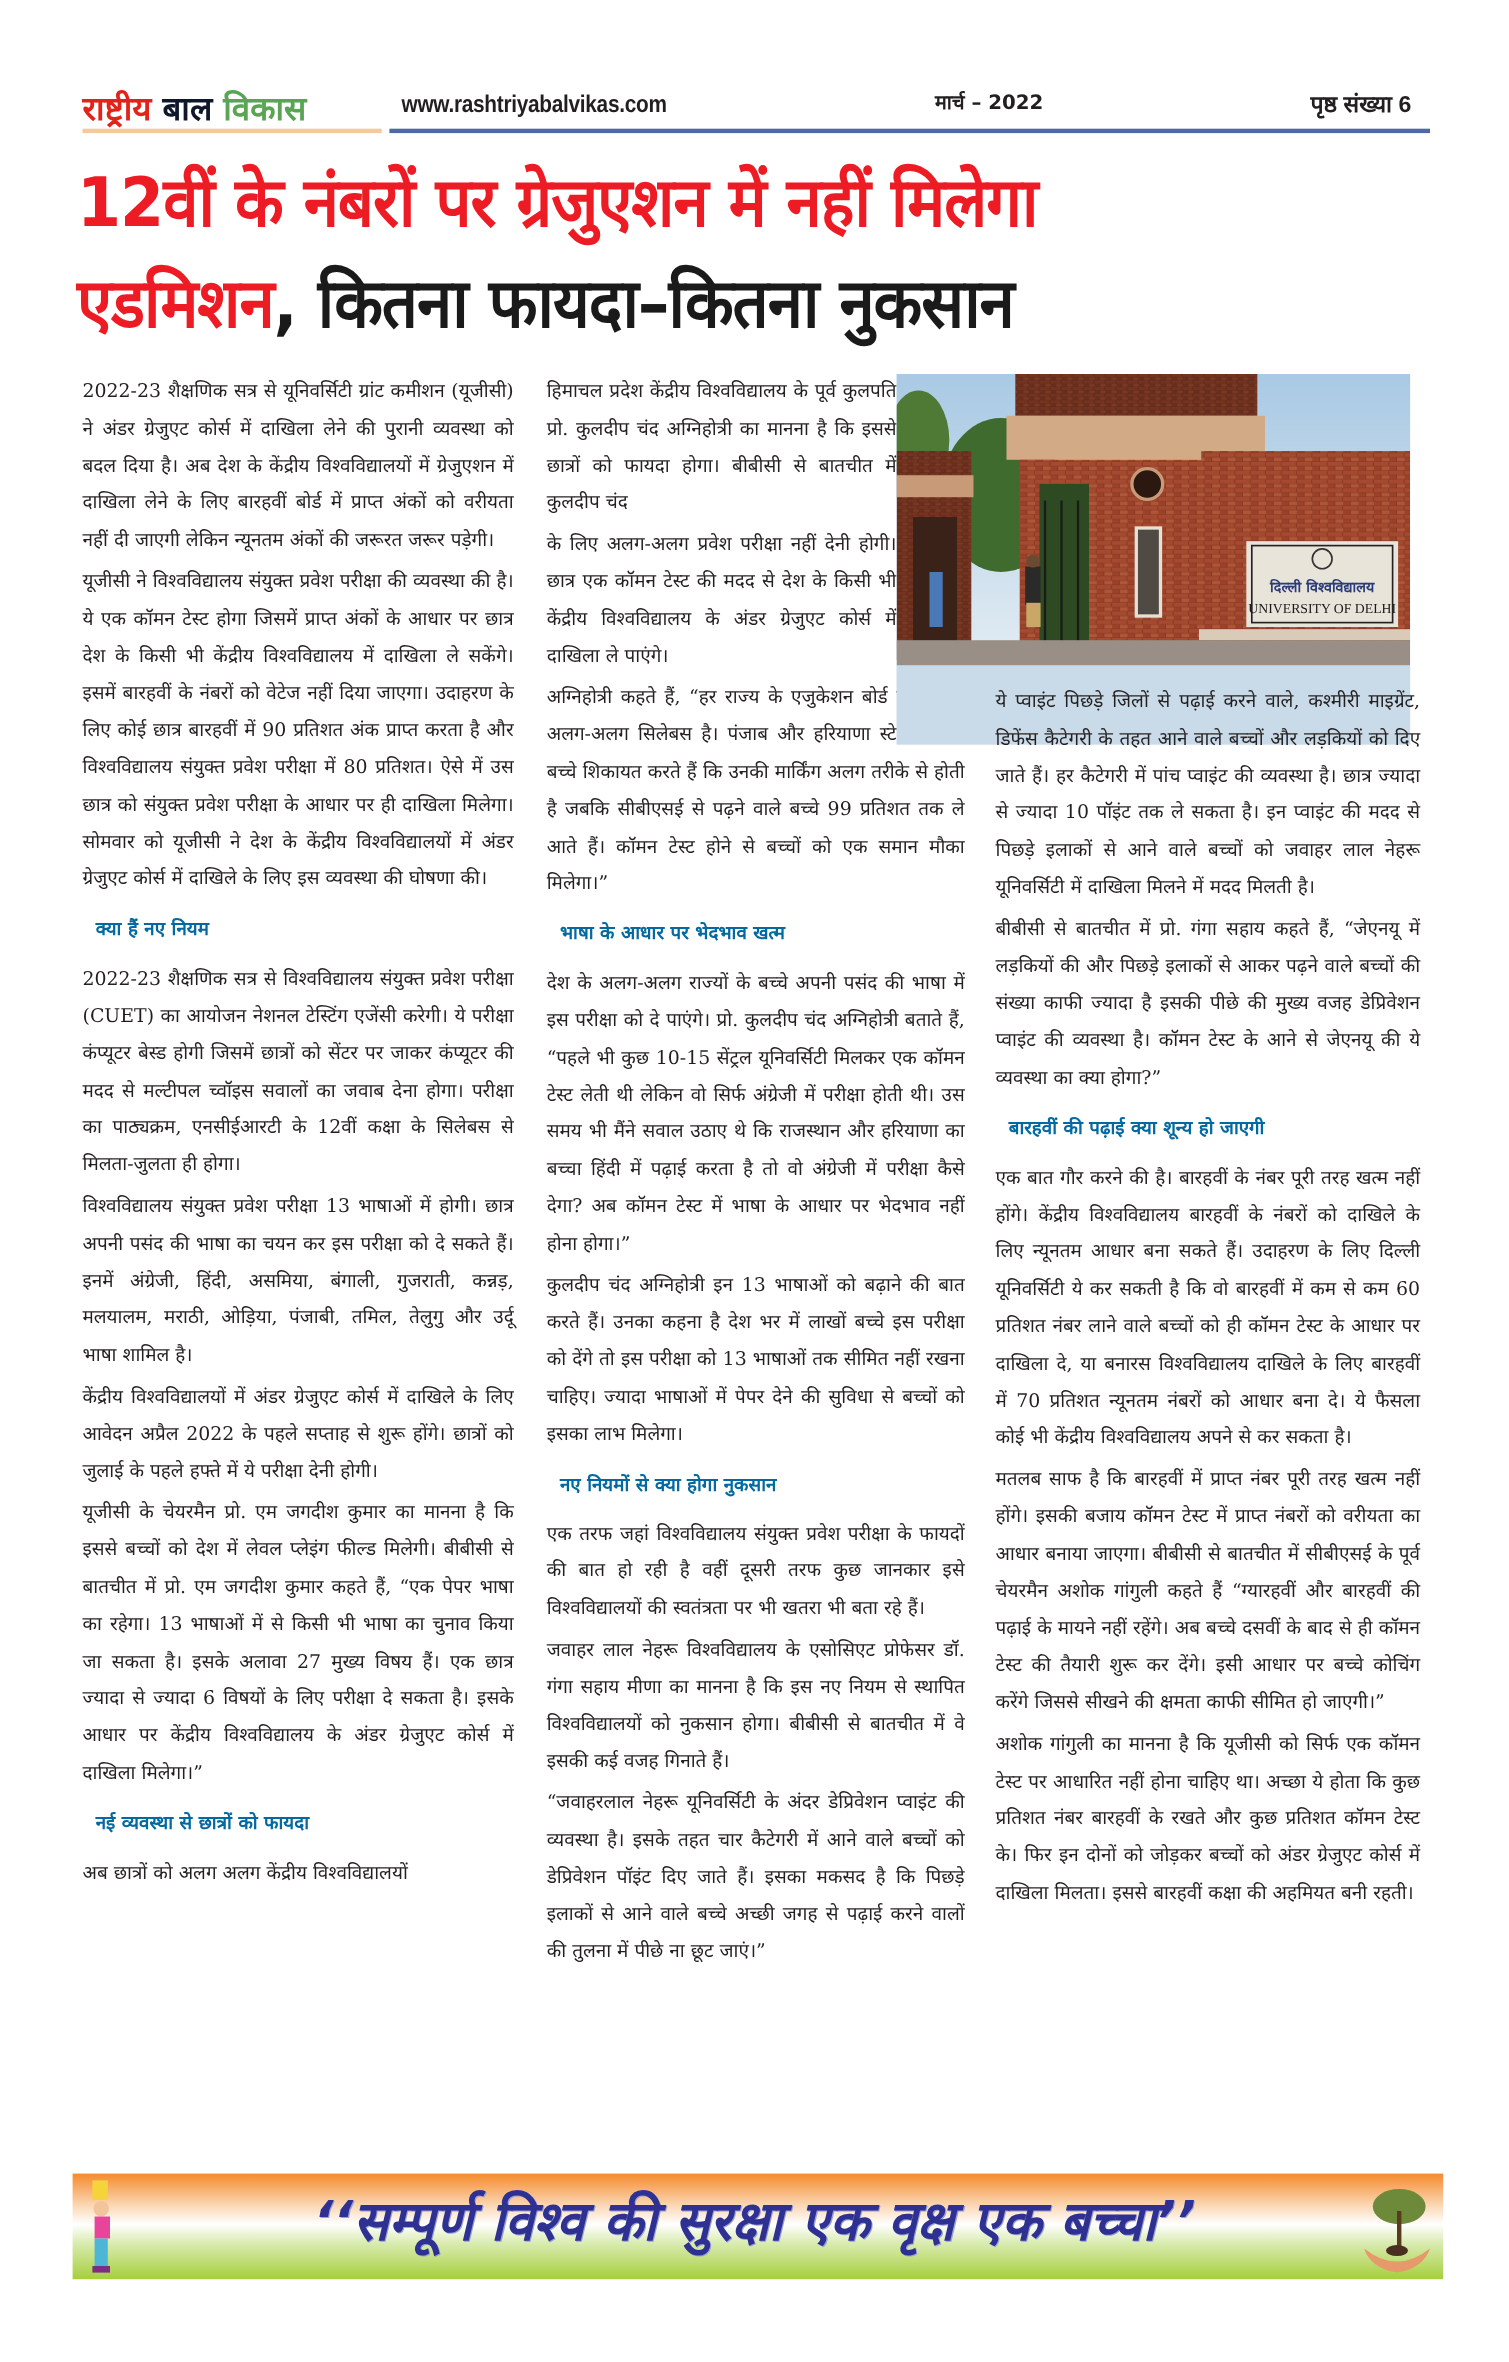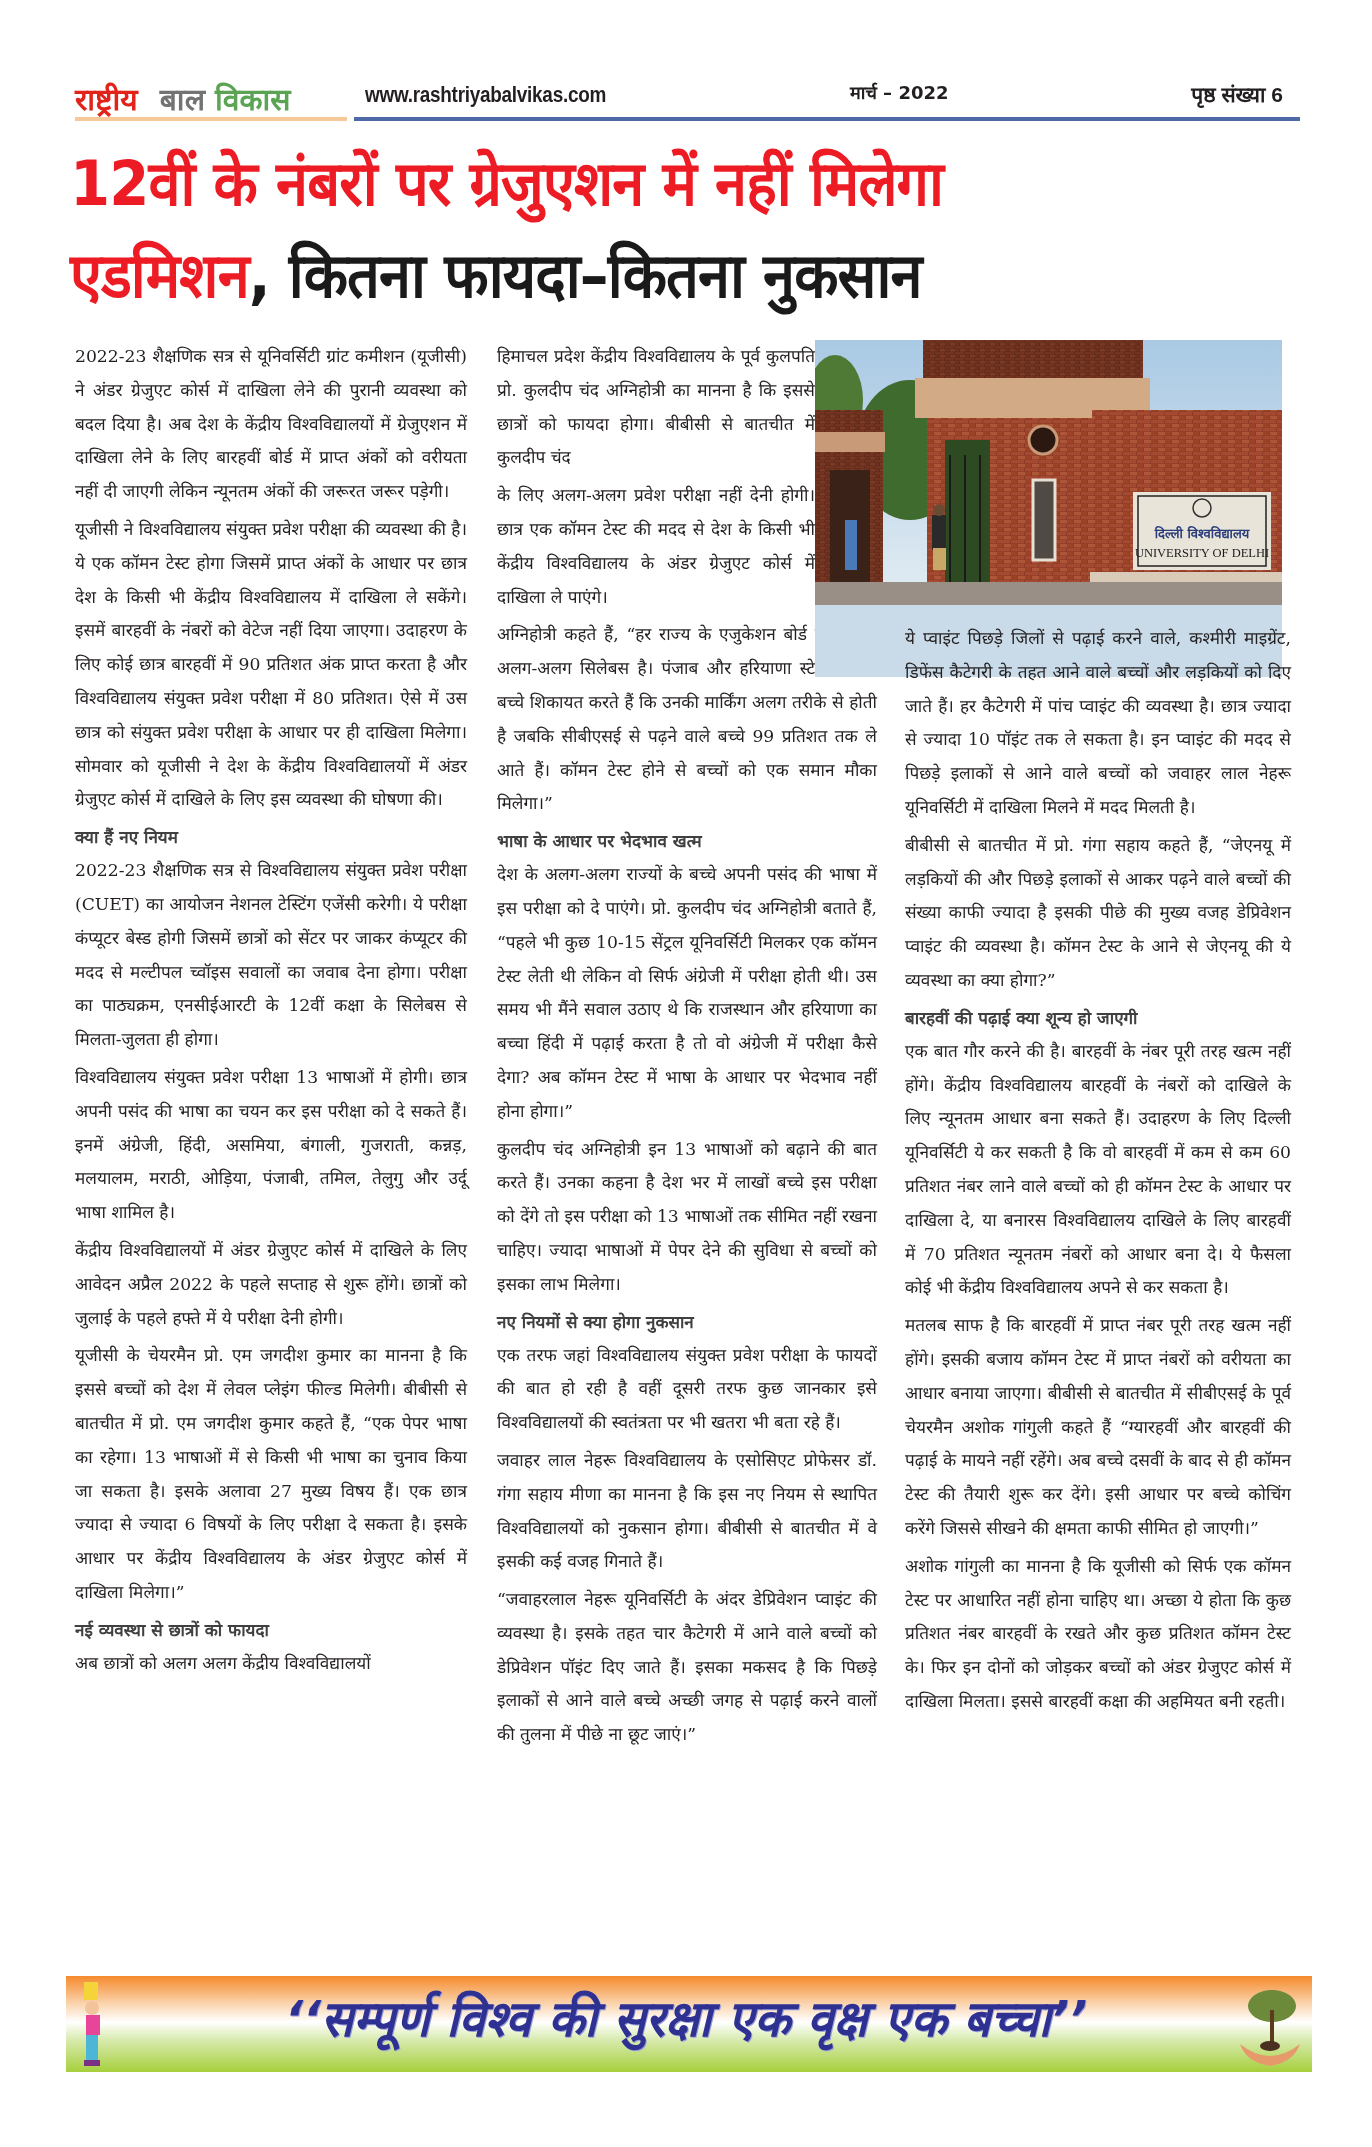--- a/index.html
+++ b/index.html
@@ -22,21 +22,21 @@
   .headline { position: absolute; left: 70px; top: 138px; width: 1230px; font-family: "DejaVu Sans", sans-serif;
               font-weight: bold; font-size: 62px; line-height: 92px; letter-spacing: -1px; }
   .headline .l1 { color: #ed1c24; display: block; white-space: nowrap; transform: scaleX(0.93); transform-origin: left; }
   .headline .l2 { display: block; white-space: nowrap; transform: scaleX(0.93); transform-origin: left; }
   .headline .red { color: #ed1c24; }
   .headline .black { color: #1a1a1a; }
 
   
   .col { position: absolute; font-size: 17.2px; line-height: 33.8px; text-align: justify; color: #231f20; }
   .col p { margin: 0 0 4px 0; text-align: justify; }
-  .col h3 { font-family: "DejaVu Sans", sans-serif; font-weight: bold; font-size: 17px; line-height: 33px; margin: 0; color: #404040; }
+  .col h3 { font-family: "DejaVu Sans", sans-serif; font-weight: bold; font-size: 17px; line-height: 33px; margin: 12px; color: #0369a1; }
   .col1 { left: 75px; top: 340px; width: 392px; }
   .col2 { left: 497px; top: 340px; width: 380px; }
   .col2 .narrow { width: 318px; }
   .col3 { left: 905px; top: 622px; width: 386px; }
 
   
   .photo { position: absolute; left: 815px; top: 340px; width: 467px; height: 337px; overflow: hidden; background: #c9dbe8; }
   .photo svg { display: block; }
 
   
@@ -47,21 +47,21 @@
                  color: #2e3192; text-shadow: 1px 1px 0 #9aa0d8; transform: scaleX(0.95); }
   .banner-girl { position: absolute; left: 8px; top: 6px; width: 44px; height: 86px; }
   .banner-tree { position: absolute; right: 8px; top: 10px; width: 70px; height: 82px; }
 </style>
 </head>
 <body>
 
 <header class="masthead">
   <div class="logo">
     <span id="logo0" style="color: rgb(226, 35, 26);">राष्ट्रीय</span>
-    <span id="logo1" style="color: #737373; margin-left: 12px;">बाल</span>
+    <span id="logo1" style="color: #0f172a;">बाल</span>
     <span id="logo2" style="color: rgb(90, 164, 84);">विकास</span>
   </div>
   <div class="logo-underline" style="background: rgb(247, 201, 154);"></div>
   <div class="url">www.rashtriyabalvikas.com</div>
   <div class="issue-date">मार्च  –  2022</div>
   <div class="page-no">पृष्ठ संख्या 6</div>
   <div class="rule" style="background: rgb(78, 106, 166);"></div>
 </header>
 
 <h1 class="headline">

